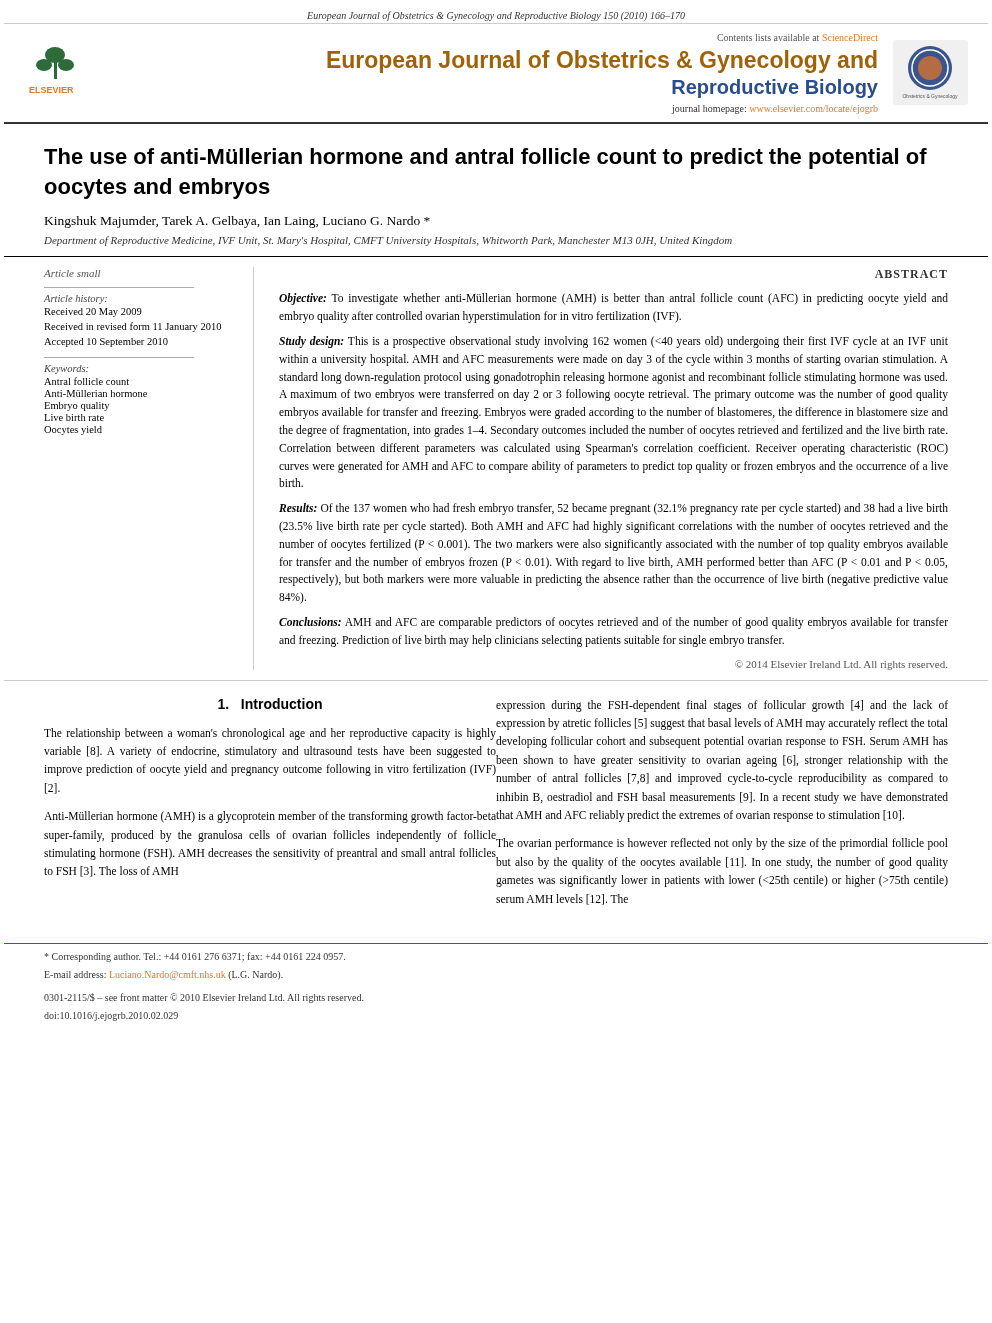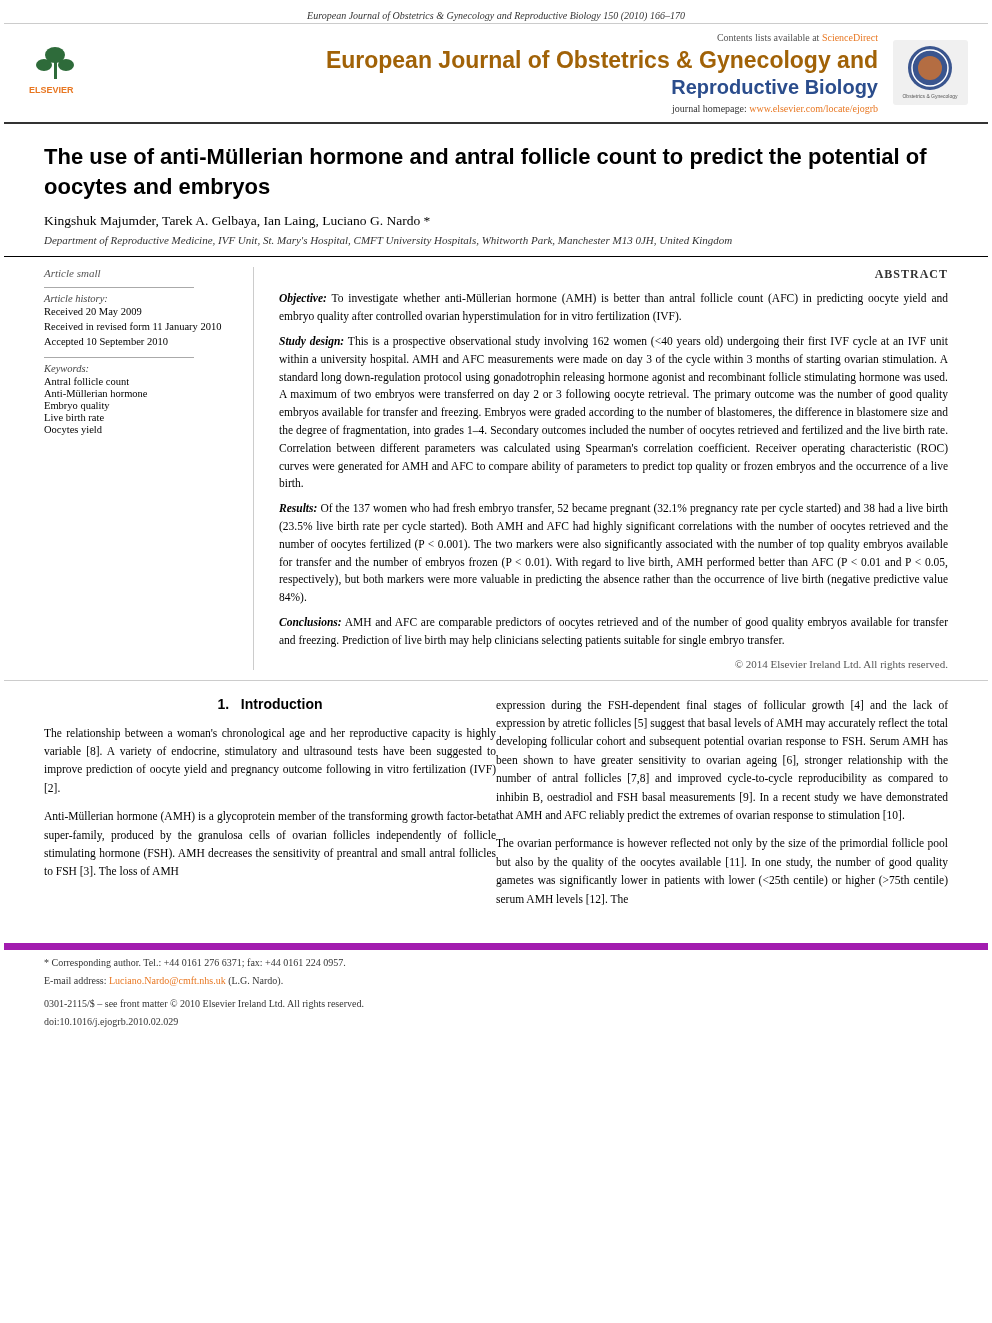--- a/index.html
+++ b/index.html
@@ -200,21 +200,21 @@
     .body-text {
       font-size: 11.5px;
       line-height: 1.6;
       text-align: justify;
       margin-bottom: 10px;
     }
 
     
     .footnote-section {
       padding: 5px 40px 0 40px;
-      border-top: 7px solid #a21caf;
+      border-top: 1px solid #a21caf;
       margin-top: 10px;
     }
     .footnote-text {
       font-size: 10px;
       color: #333;
       margin-bottom: 3px;
       line-height: 1.5;
     }
     .footnote-text a {
       color: #e87722;

